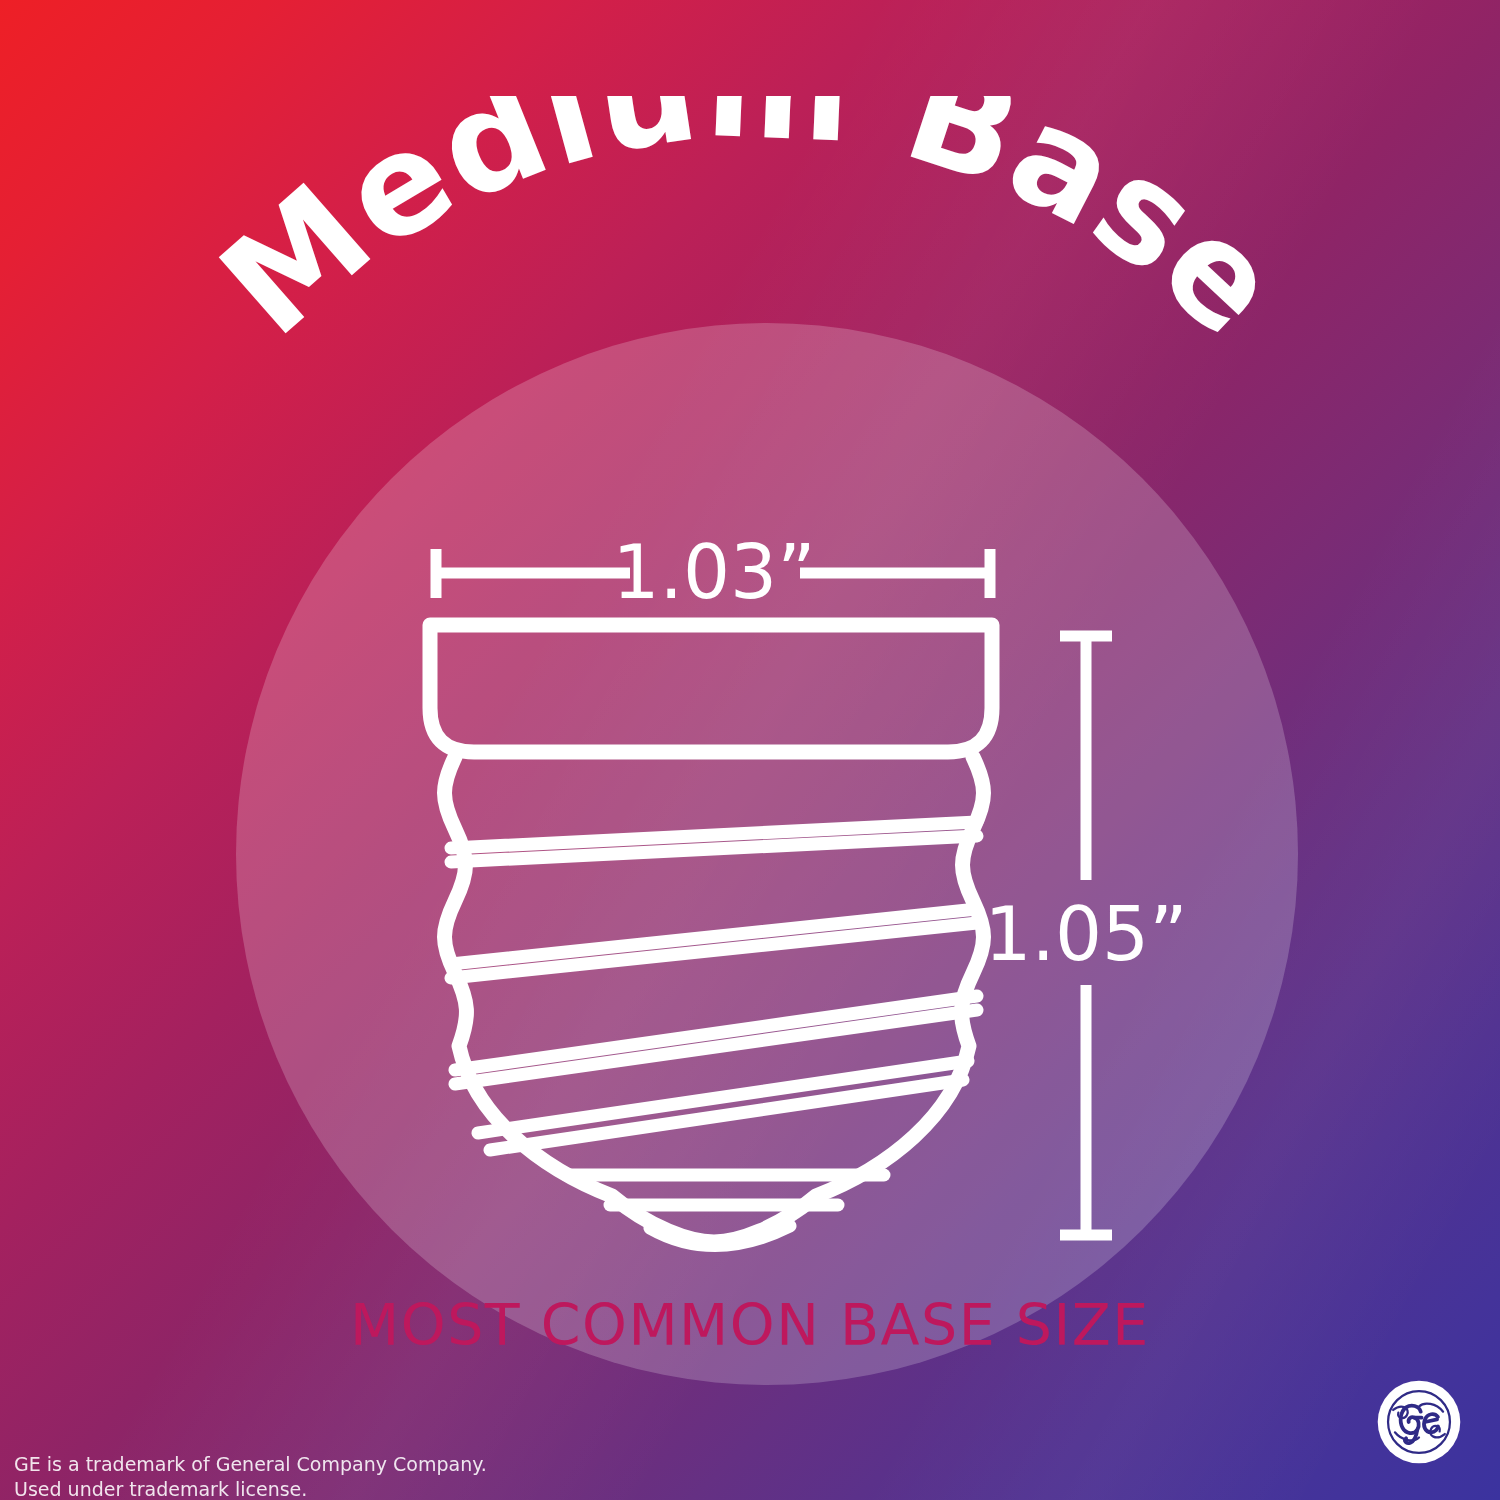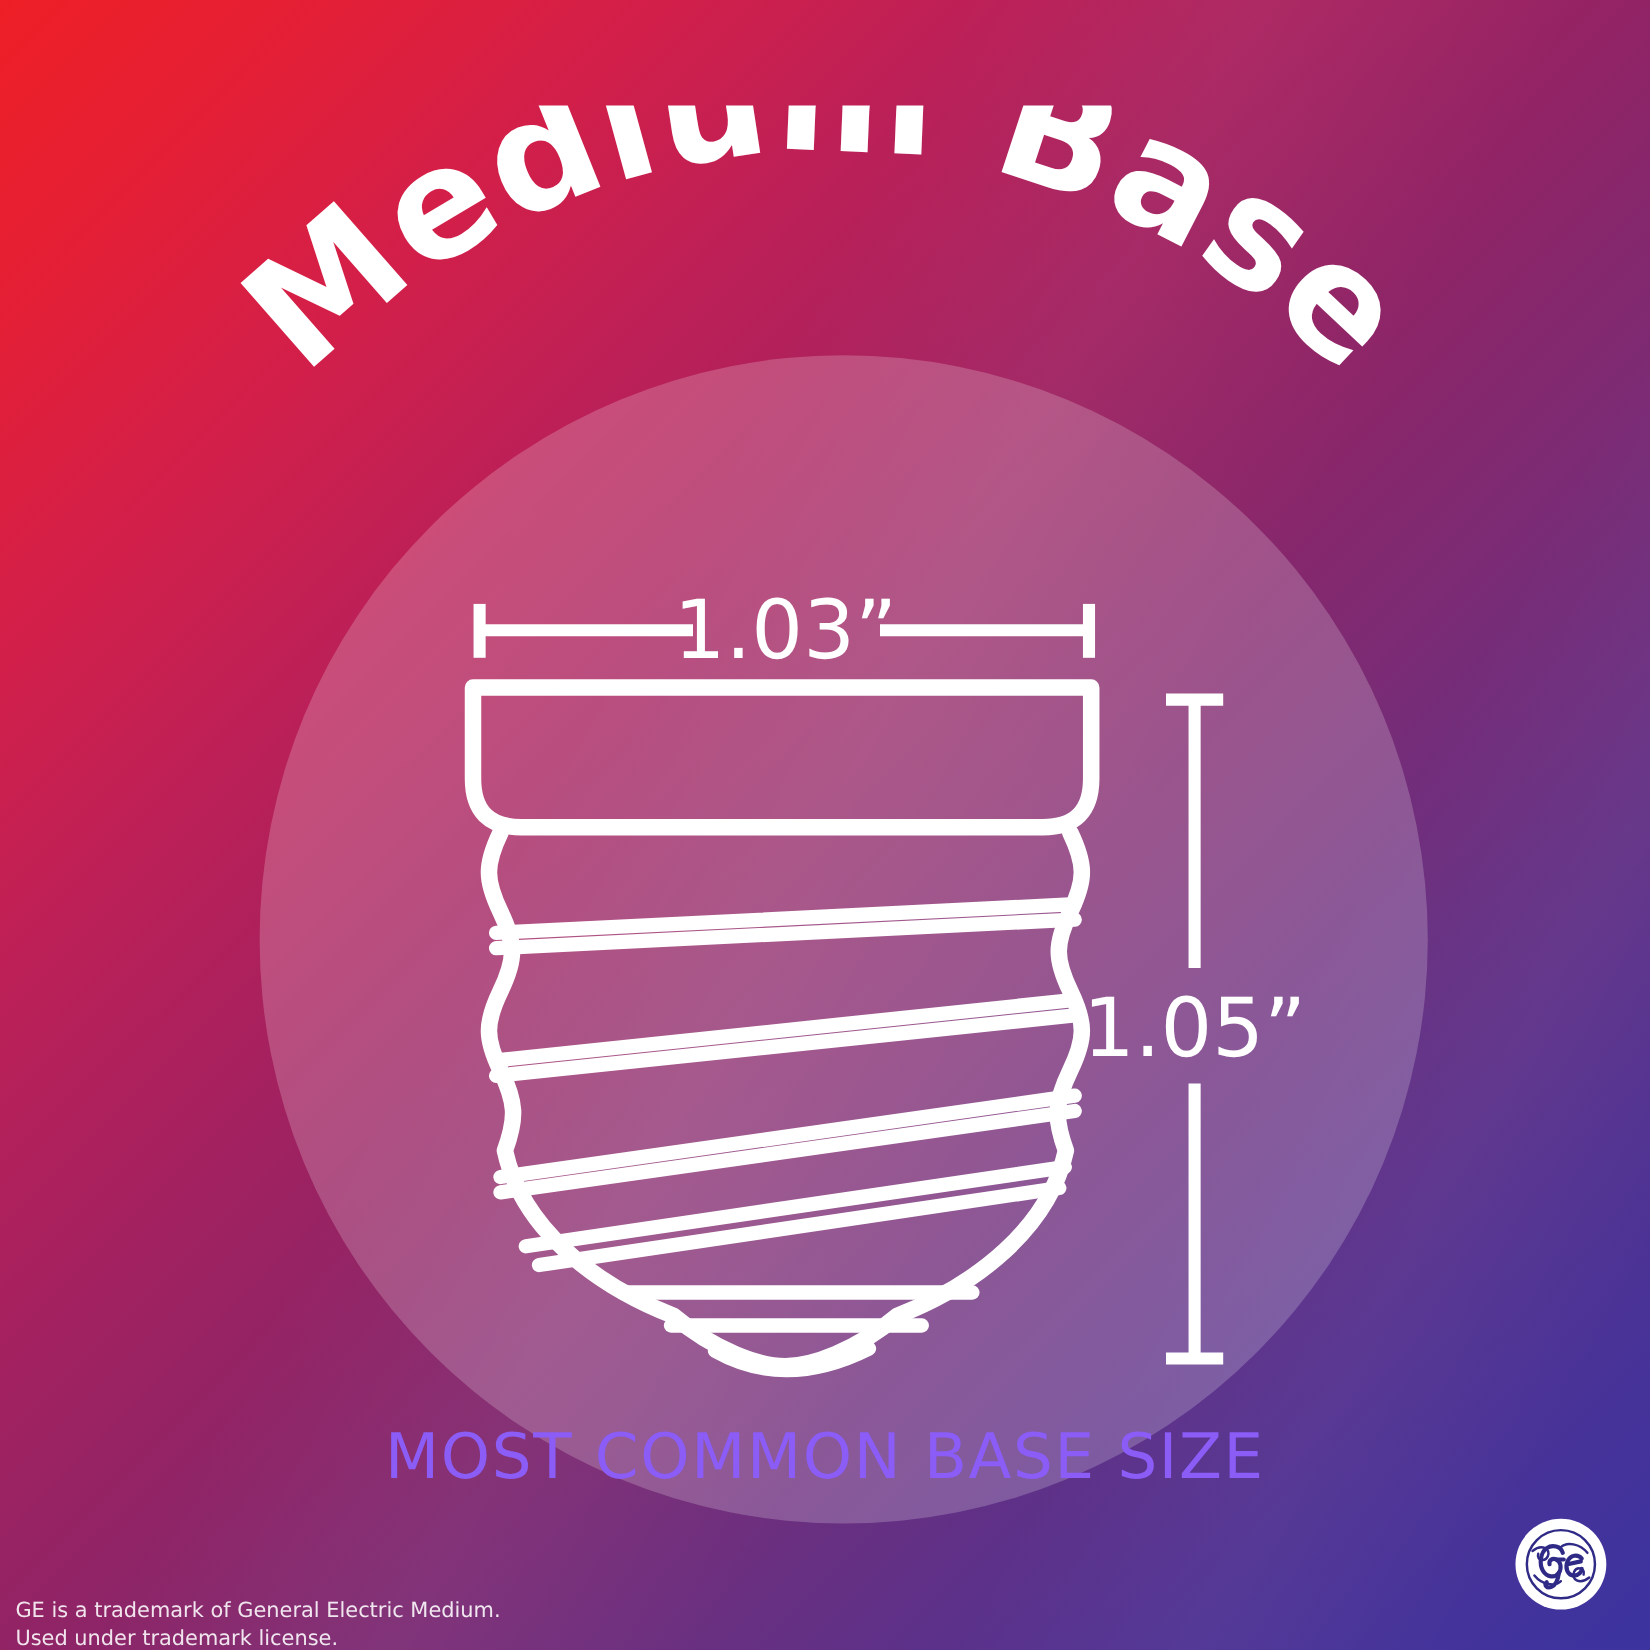--- a/index.html
+++ b/index.html
@@ -100,21 +100,21 @@
     font-weight: 500;
   }
 
   
   #caption {
     position: absolute;
     left: 0;
     top: 1292px;
     width: 1500px;
     text-align: center;
-    color: #8b5cf6;
+    color: #be185d;
     font-family: "DejaVu Sans", sans-serif;
     font-size: 57px;
     font-weight: 500;
     letter-spacing: 1.5px;
     white-space: nowrap;
   }
 
   
   #legal {
     position: absolute;
@@ -205,21 +205,21 @@
 
       <path class="stroke" stroke-width="13" d="M 566,1175 L 884,1175"></path>
       <path class="stroke" stroke-width="13" d="M 610,1205 L 838,1205"></path>
       <path class="stroke" stroke-width="13" d="M 650,1228 Q 714,1264 790,1226"></path>
     </g>
   </svg>
 
   <div id="caption">MOST COMMON BASE SIZE</div>
 
   <div id="legal">
-    <div>GE is a trademark of General Electric Medium.</div>
+    <div>GE is a trademark of General Company Company.</div>
     <div>Used under trademark license.</div>
   </div>
 
   <svg id="ge-logo" viewBox="0 0 100 100">
     <circle cx="50" cy="50" r="48" fill="#ffffff"></circle>
     <g fill="none" stroke="#2f2a86" stroke-width="2.6" stroke-linecap="round">
       <path d="M14 50 A36 36 0 0 1 50 14 A36 36 0 0 1 86 50 A36 36 0 0 1 50 86 A36 36 0 0 1 14 50 Z"></path>
       <path d="M20 36 C30 28 40 34 36 42 C33 48 24 46 26 39"></path>
       <path d="M80 64 C70 72 60 66 64 58 C67 52 76 54 74 61"></path>
       <path d="M22 62 C30 72 44 74 50 68"></path>

